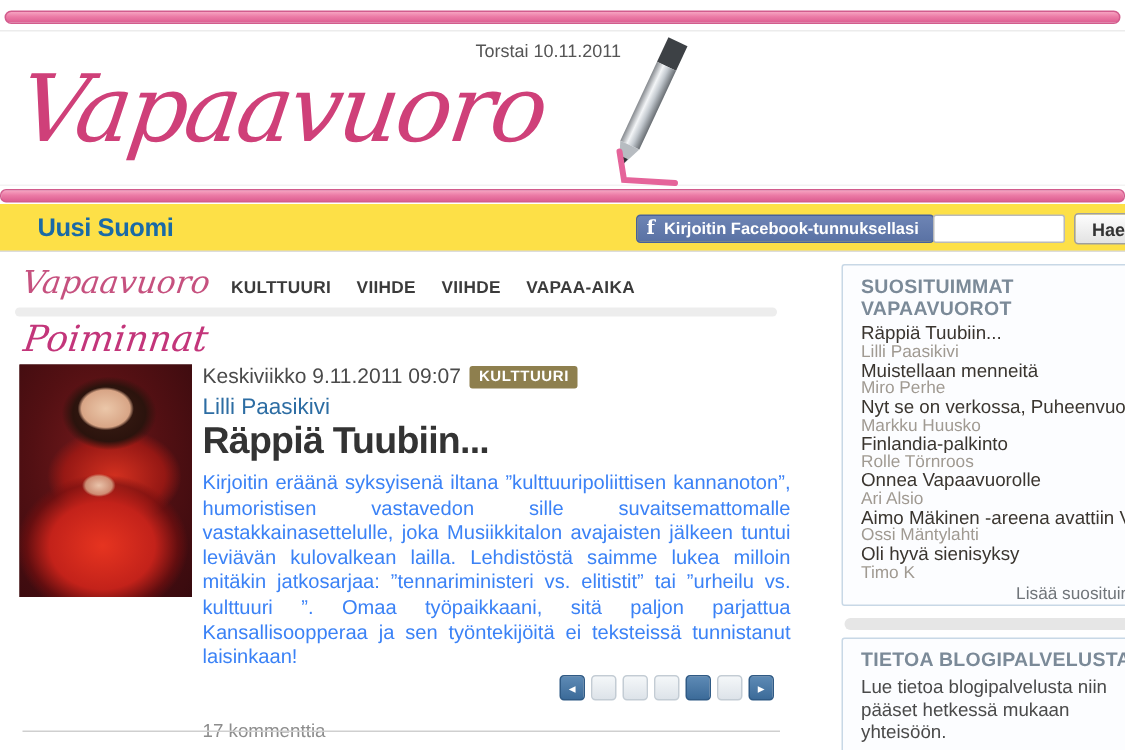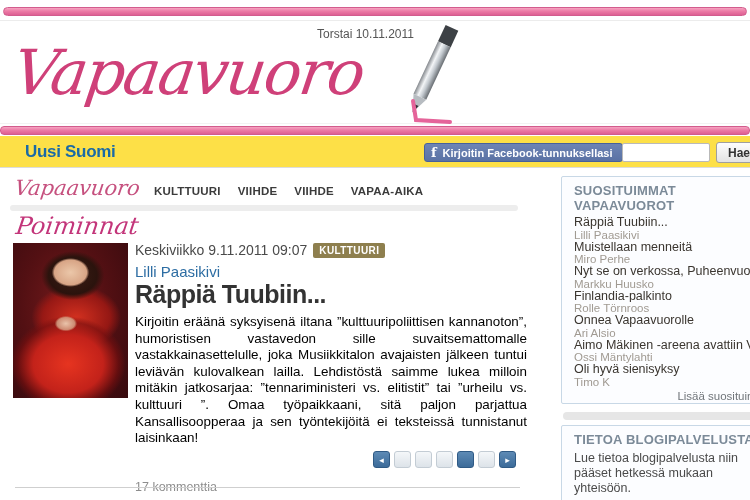--- a/index.html
+++ b/index.html
@@ -65,21 +65,21 @@
 
   
   .article { position:absolute; left:135px; top:72px; width:392px; }
   .meta { position:absolute; left:0; top:2px; font-size:14px; color:#4a4a4a; white-space:nowrap; }
   .cat-badge { display:inline-block; margin-left:6px; padding:2px 6px 2px; border-radius:2px;
     font-size:10px; font-weight:bold; color:#fff; letter-spacing:0.4px; position:relative; top:-1px; cursor:pointer; }
   .author-link { position:absolute; left:0; top:23px; font-size:15px; color:#2d6da3; cursor:pointer; }
   .article-title { position:absolute; left:0; top:40px; font-size:25px; font-weight:bold;
     color:#333; letter-spacing:-0.5px; cursor:pointer; }
   .article-body { position:absolute; left:0; top:74px; width:392px; font-size:13.4px;
-    line-height:16.6px; color:#000000; text-align:justify; }
+    line-height:16.6px; color:#3b82f6; text-align:justify; }
   .comments { position:absolute; left:0; top:240px; font-size:12.5px; color:#8d8d8d; cursor:pointer; }
 
   
   .pagination { position:absolute; left:0; top:282px; width:516px; text-align:right; }
   .pg { display:inline-block; width:17px; height:17px; margin-left:4px; border-radius:3px;
     vertical-align:middle; text-align:center; font-size:9px; line-height:17px; cursor:pointer;
     background:linear-gradient(#f4f7f9,#dde3e9); border:1px solid #c3ccd4; color:#fff; }
   .pg.prev,.pg.next,.pg.current { background:linear-gradient(#5d8ab5,#3c6b99); border:1px solid #2f5a85; }
   .bottom-divider { position:absolute; left:15px; top:319px; width:505px; height:1px; background:#cfcfcf; }
 

